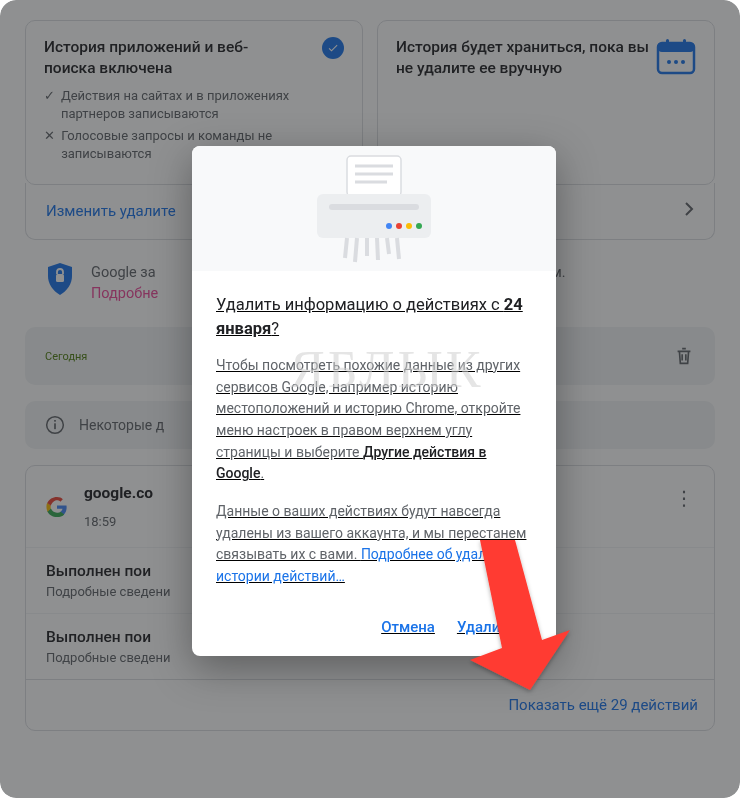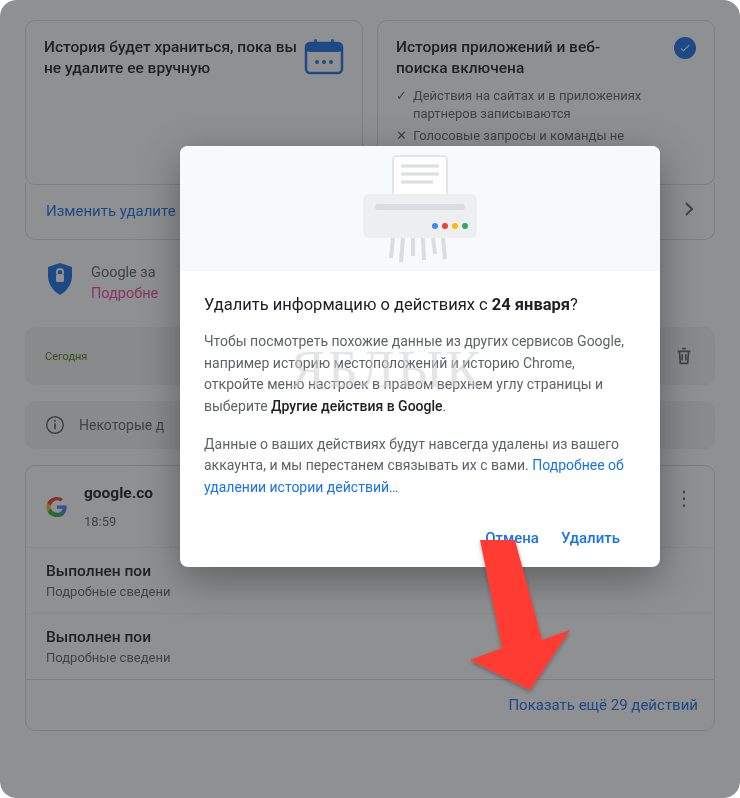--- a/index.html
+++ b/index.html
@@ -28,65 +28,65 @@
   .g-logo { width:22px; height:22px; }
   .site { font-size:15.5px; color:#202124; font-weight:700; }
   .time { font-size:13px; color:#5f6368; margin-top:12px; }
   .more { position:absolute; right:18px; top:20px; color:#5f6368; font-size:20px; letter-spacing:2px; }
   .item { padding: 14px 20px; border-top:1px solid #f1f3f4; }
   .item .it { font-size:15.5px; color:#202124; font-weight:500; margin-bottom:4px; }
   .item .ds { font-size:13px; color:#5f6368; }
   .show-more { padding: 16px; text-align:right; color:#1a73e8; font-size:15px; border-top:1px solid #dadce0; }
   
   .scrim { position:absolute; inset:0; background:rgba(32,33,36,0.5); border-radius:16px; }
-  .dialog { position:absolute; left:180px; top:146px; width:480px; background:#fff; border-radius:8px; box-shadow:0 12px 40px rgba(0,0,0,0.35); overflow:hidden; }
+  .dialog { position:absolute; left:192px; top:146px; width:364px; background:#fff; border-radius:8px; box-shadow:0 12px 40px rgba(0,0,0,0.35); overflow:hidden;text-decoration:underline; }
   .dlg-hero { background:#f8f9fa; height:125px; display:flex; align-items:center; justify-content:center; }
   .shredder { width:150px; }
   .dlg-body { padding: 22px 24px 8px; }
   .dlg-title { font-size:16.5px; color:#202124; line-height:1.45; margin-bottom:14px; }
   .dlg-p { font-size:14px; color:#5f6368; line-height:1.55; margin-bottom:16px; }
   .dlg-p .lnk { color:#1a73e8; }
   .dlg-p b { color:#202124; font-weight:500; }
   .dlg-actions { display:flex; justify-content:flex-end; gap:22px; padding: 6px 40px 20px; }
   .dlg-btn { color:#1a73e8; font-size:15px; font-weight:500; background:none; border:none; cursor:pointer; }
   .arrow { position:absolute; left:430px; top:530px; pointer-events:none; }
   .watermark { position:absolute; left:290px; top:340px; font-size:52px; color:#d0d0d0; opacity:0.55; letter-spacing:3px; font-weight:400; pointer-events:none; font-family: Georgia, serif; }
 </style>
 </head>
 <body>
 
 <div class="page">
   <div class="row2">
-    <div class="card">
-      <div class="card-title card-title-r">История будет храниться, пока вы не удалите ее вручную</div>
-      <svg class="cal-icon" viewBox="0 0 40 38">
-        <rect x="2" y="6" width="36" height="30" rx="4" fill="#fff" stroke="#1a73e8" stroke-width="2.5"></rect>
-        <rect x="2" y="6" width="36" height="9" rx="4" fill="#1a73e8"></rect>
-        <rect x="10" y="2" width="3" height="8" rx="1.5" fill="#1a73e8"></rect>
-        <rect x="27" y="2" width="3" height="8" rx="1.5" fill="#1a73e8"></rect>
-        <circle cx="13" cy="25" r="2" fill="#1a73e8"></circle>
-          <circle cx="20" cy="25" r="2" fill="#1a73e8"></circle>
-          <circle cx="27" cy="25" r="2" fill="#1a73e8"></circle>
-      </svg>
-    </div>
     <div class="card">
       <div class="card-title card-title-r">История приложений и веб-поиска включена</div>
       <div class="check-badge">
         <svg width="12" height="12" viewBox="0 0 24 24">
             <path fill="#fff" d="M9 16.2 4.8 12l-1.4 1.4L9 19 21 7l-1.4-1.4z"></path>
           </svg>
       </div>
       <div class="sub">
           <span class="mark">✓</span>
           <span>Действия на сайтах и в приложениях партнеров записываются</span>
         </div>
       <div class="sub">
           <span class="mark">✕</span>
           <span>Голосовые запросы и команды не записываются</span>
         </div>
+    </div>
+    <div class="card">
+      <div class="card-title card-title-r">История будет храниться, пока вы не удалите ее вручную</div>
+      <svg class="cal-icon" viewBox="0 0 40 38">
+        <rect x="2" y="6" width="36" height="30" rx="4" fill="#fff" stroke="#1a73e8" stroke-width="2.5"></rect>
+        <rect x="2" y="6" width="36" height="9" rx="4" fill="#1a73e8"></rect>
+        <rect x="10" y="2" width="3" height="8" rx="1.5" fill="#1a73e8"></rect>
+        <rect x="27" y="2" width="3" height="8" rx="1.5" fill="#1a73e8"></rect>
+        <circle cx="13" cy="25" r="2" fill="#1a73e8"></circle>
+          <circle cx="20" cy="25" r="2" fill="#1a73e8"></circle>
+          <circle cx="27" cy="25" r="2" fill="#1a73e8"></circle>
+      </svg>
     </div>
   </div>
   <div class="link-row">
     <span>Изменить удалите</span>
     <span class="chev">
       <svg width="10" height="16" viewBox="0 0 10 16">
           <path fill="none" stroke="#5f6368" stroke-width="2" d="M2 2l6 6-6 6"></path>
         </svg>
     </span>
   </div>

